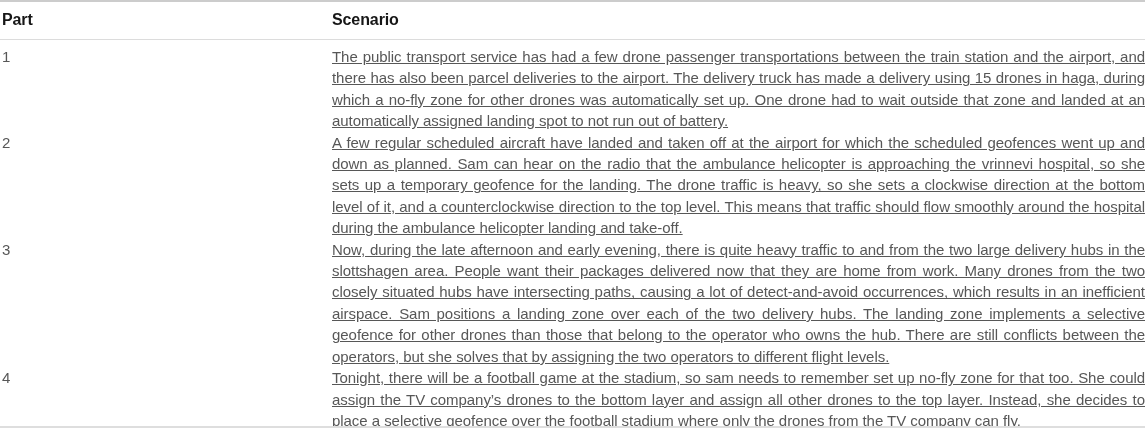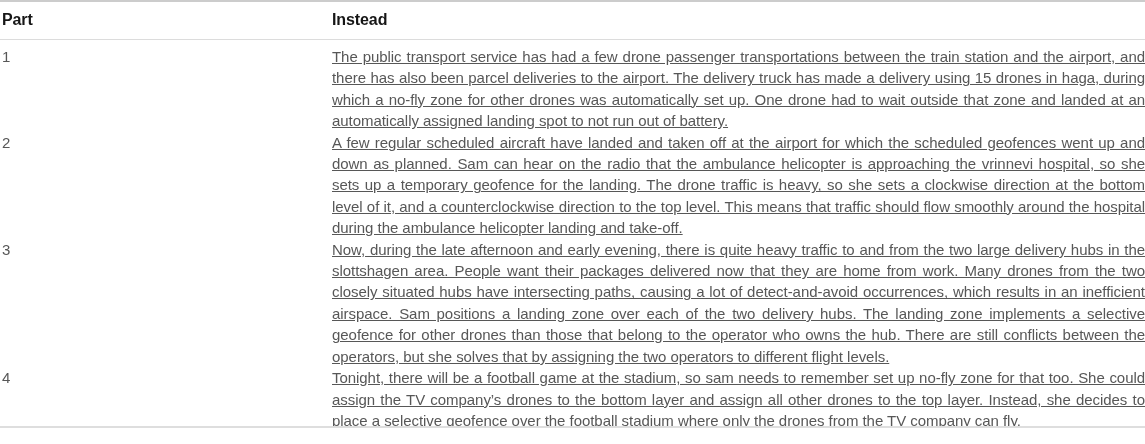--- a/index.html
+++ b/index.html
@@ -53,21 +53,21 @@
     text-decoration: underline;
   }
 </style>
 </head>
 <body>
 
 <div class="page">
 
   <div class="thead">
     <div class="col-part th">Part</div>
-    <div class="col-scenario th">Instead</div>
+    <div class="col-scenario th">Scenario</div>
   </div>
 
   <div class="tbody">
 
     <div class="row">
       <div class="col-part cell-part">1</div>
       <div class="col-scenario cell-scenario">The public transport service has had a few drone passenger transportations between the train station and the airport, and there has also been parcel deliveries to the airport. The delivery truck has made a delivery using 15 drones in haga, during which a no-fly zone for other drones was automatically set up. One drone had to wait outside that zone and landed at an automatically assigned landing spot to not run out of battery.</div>
     </div>
 
     <div class="row">

